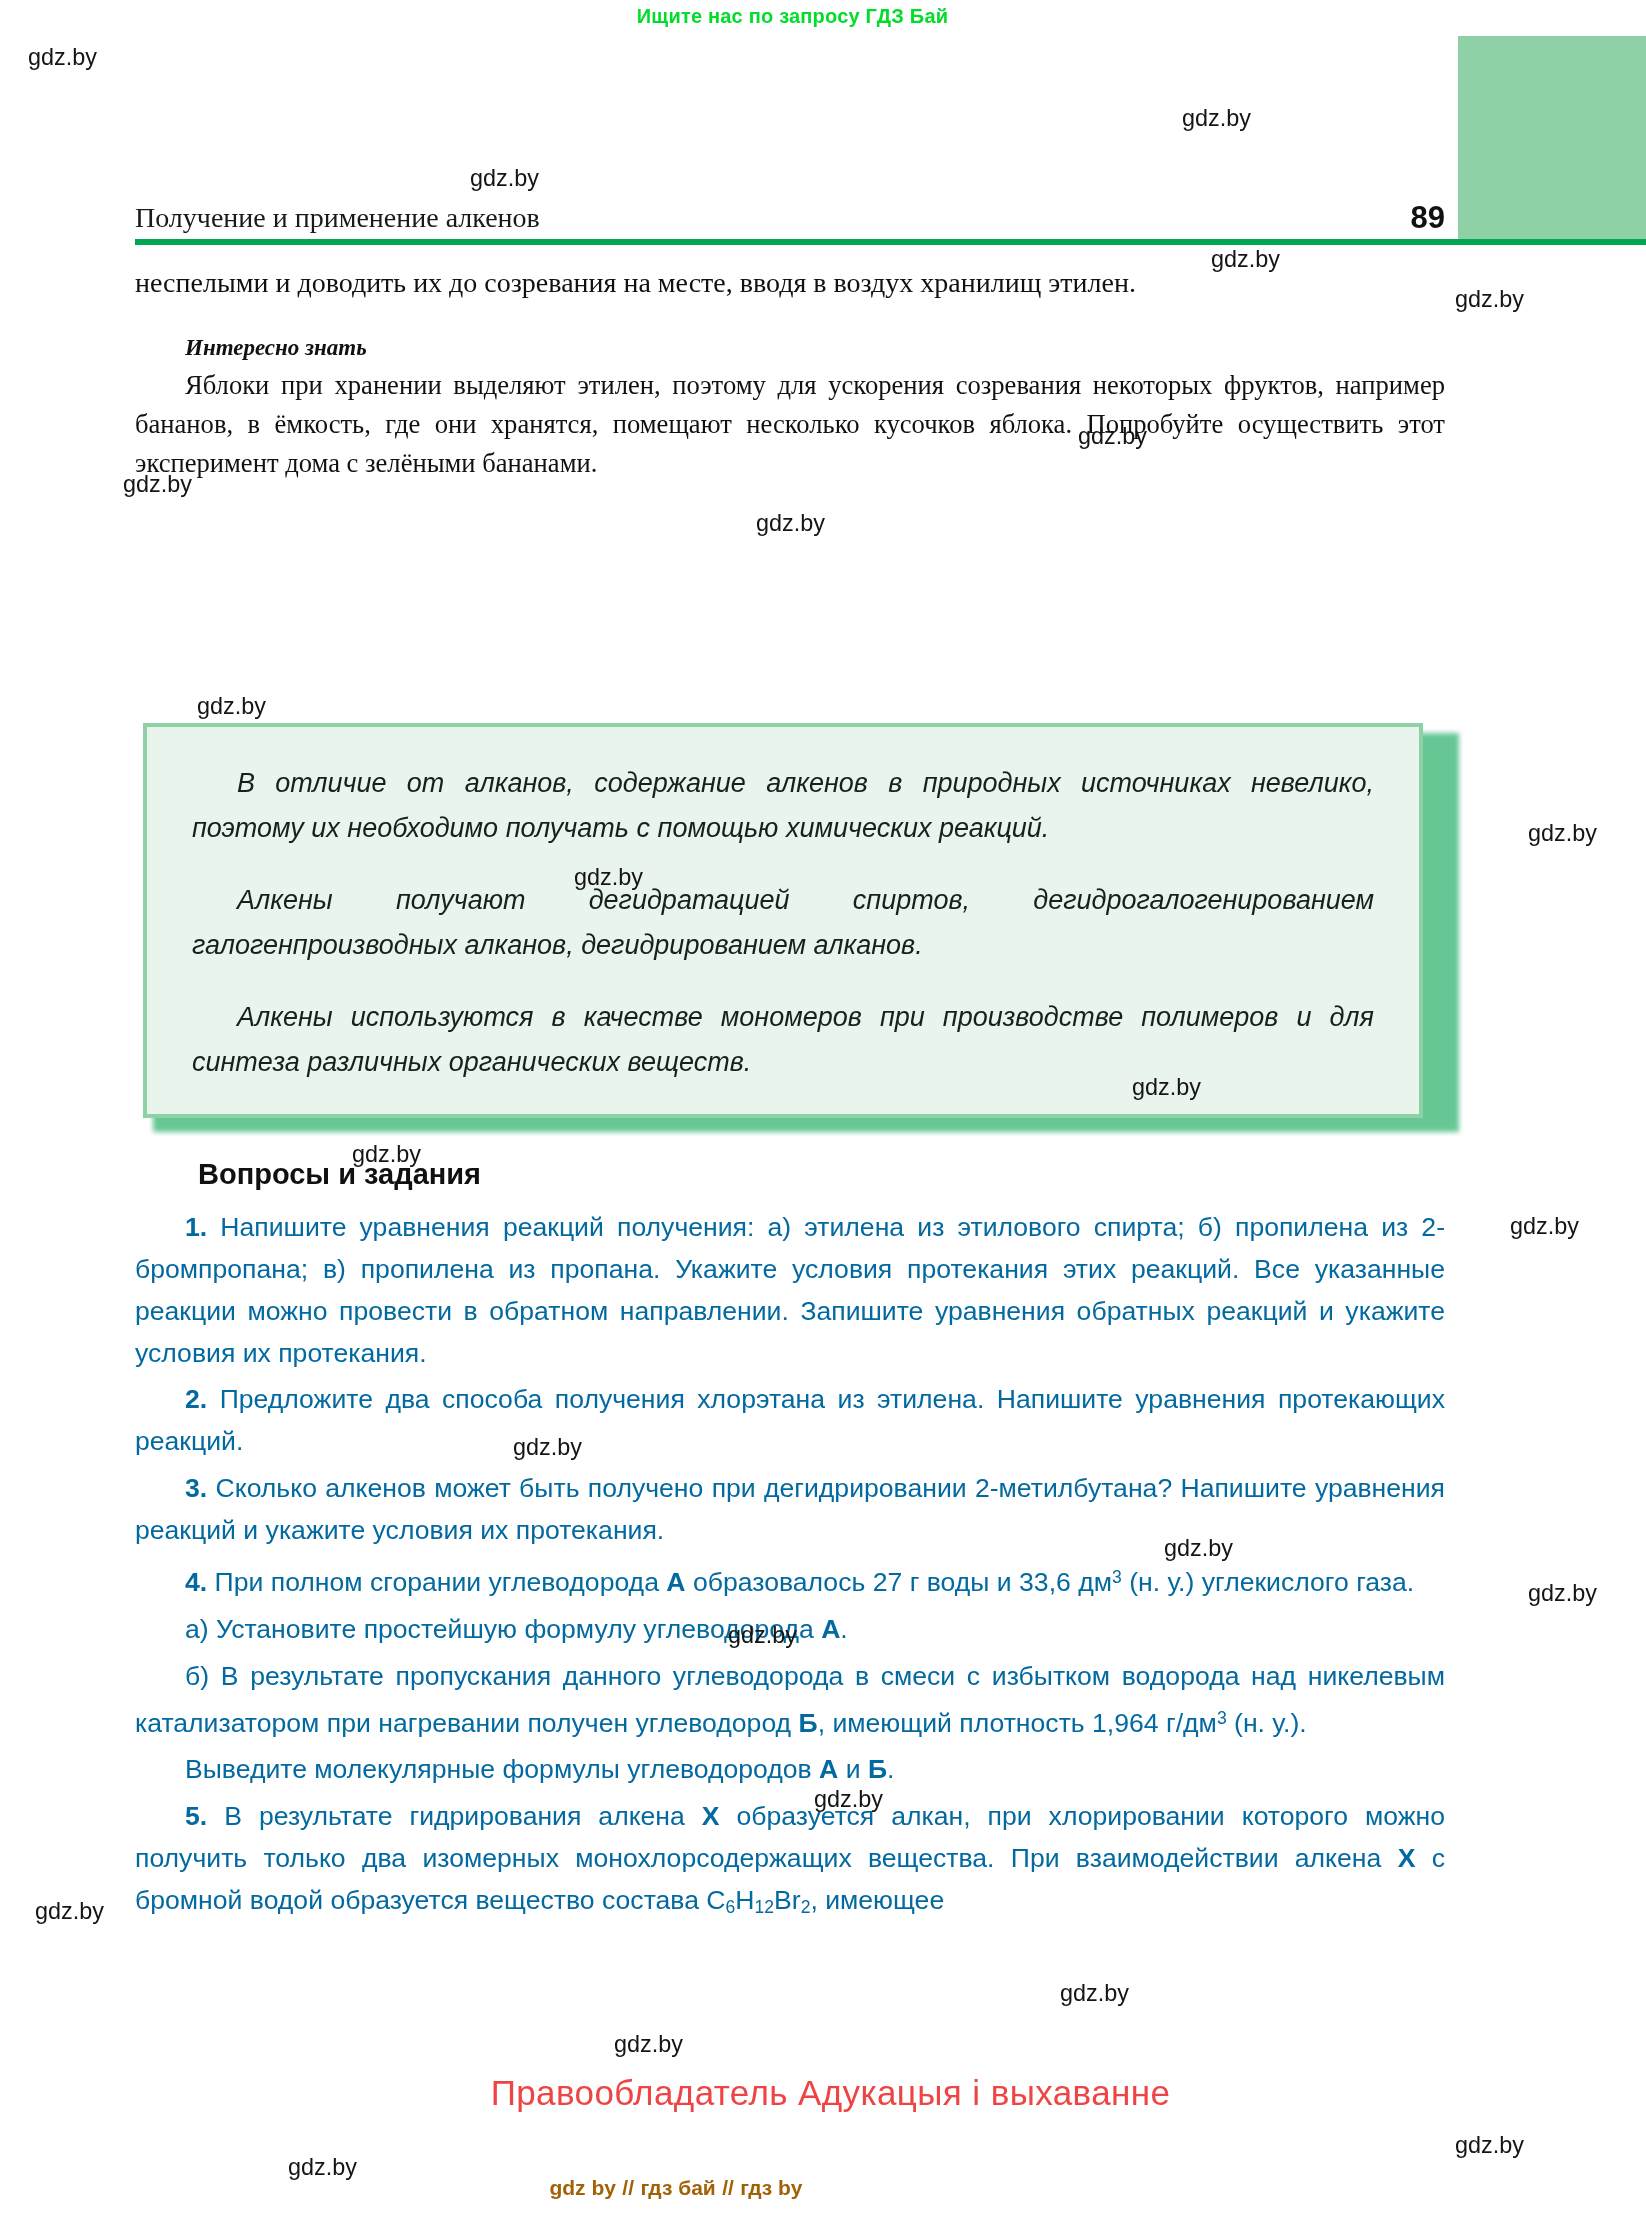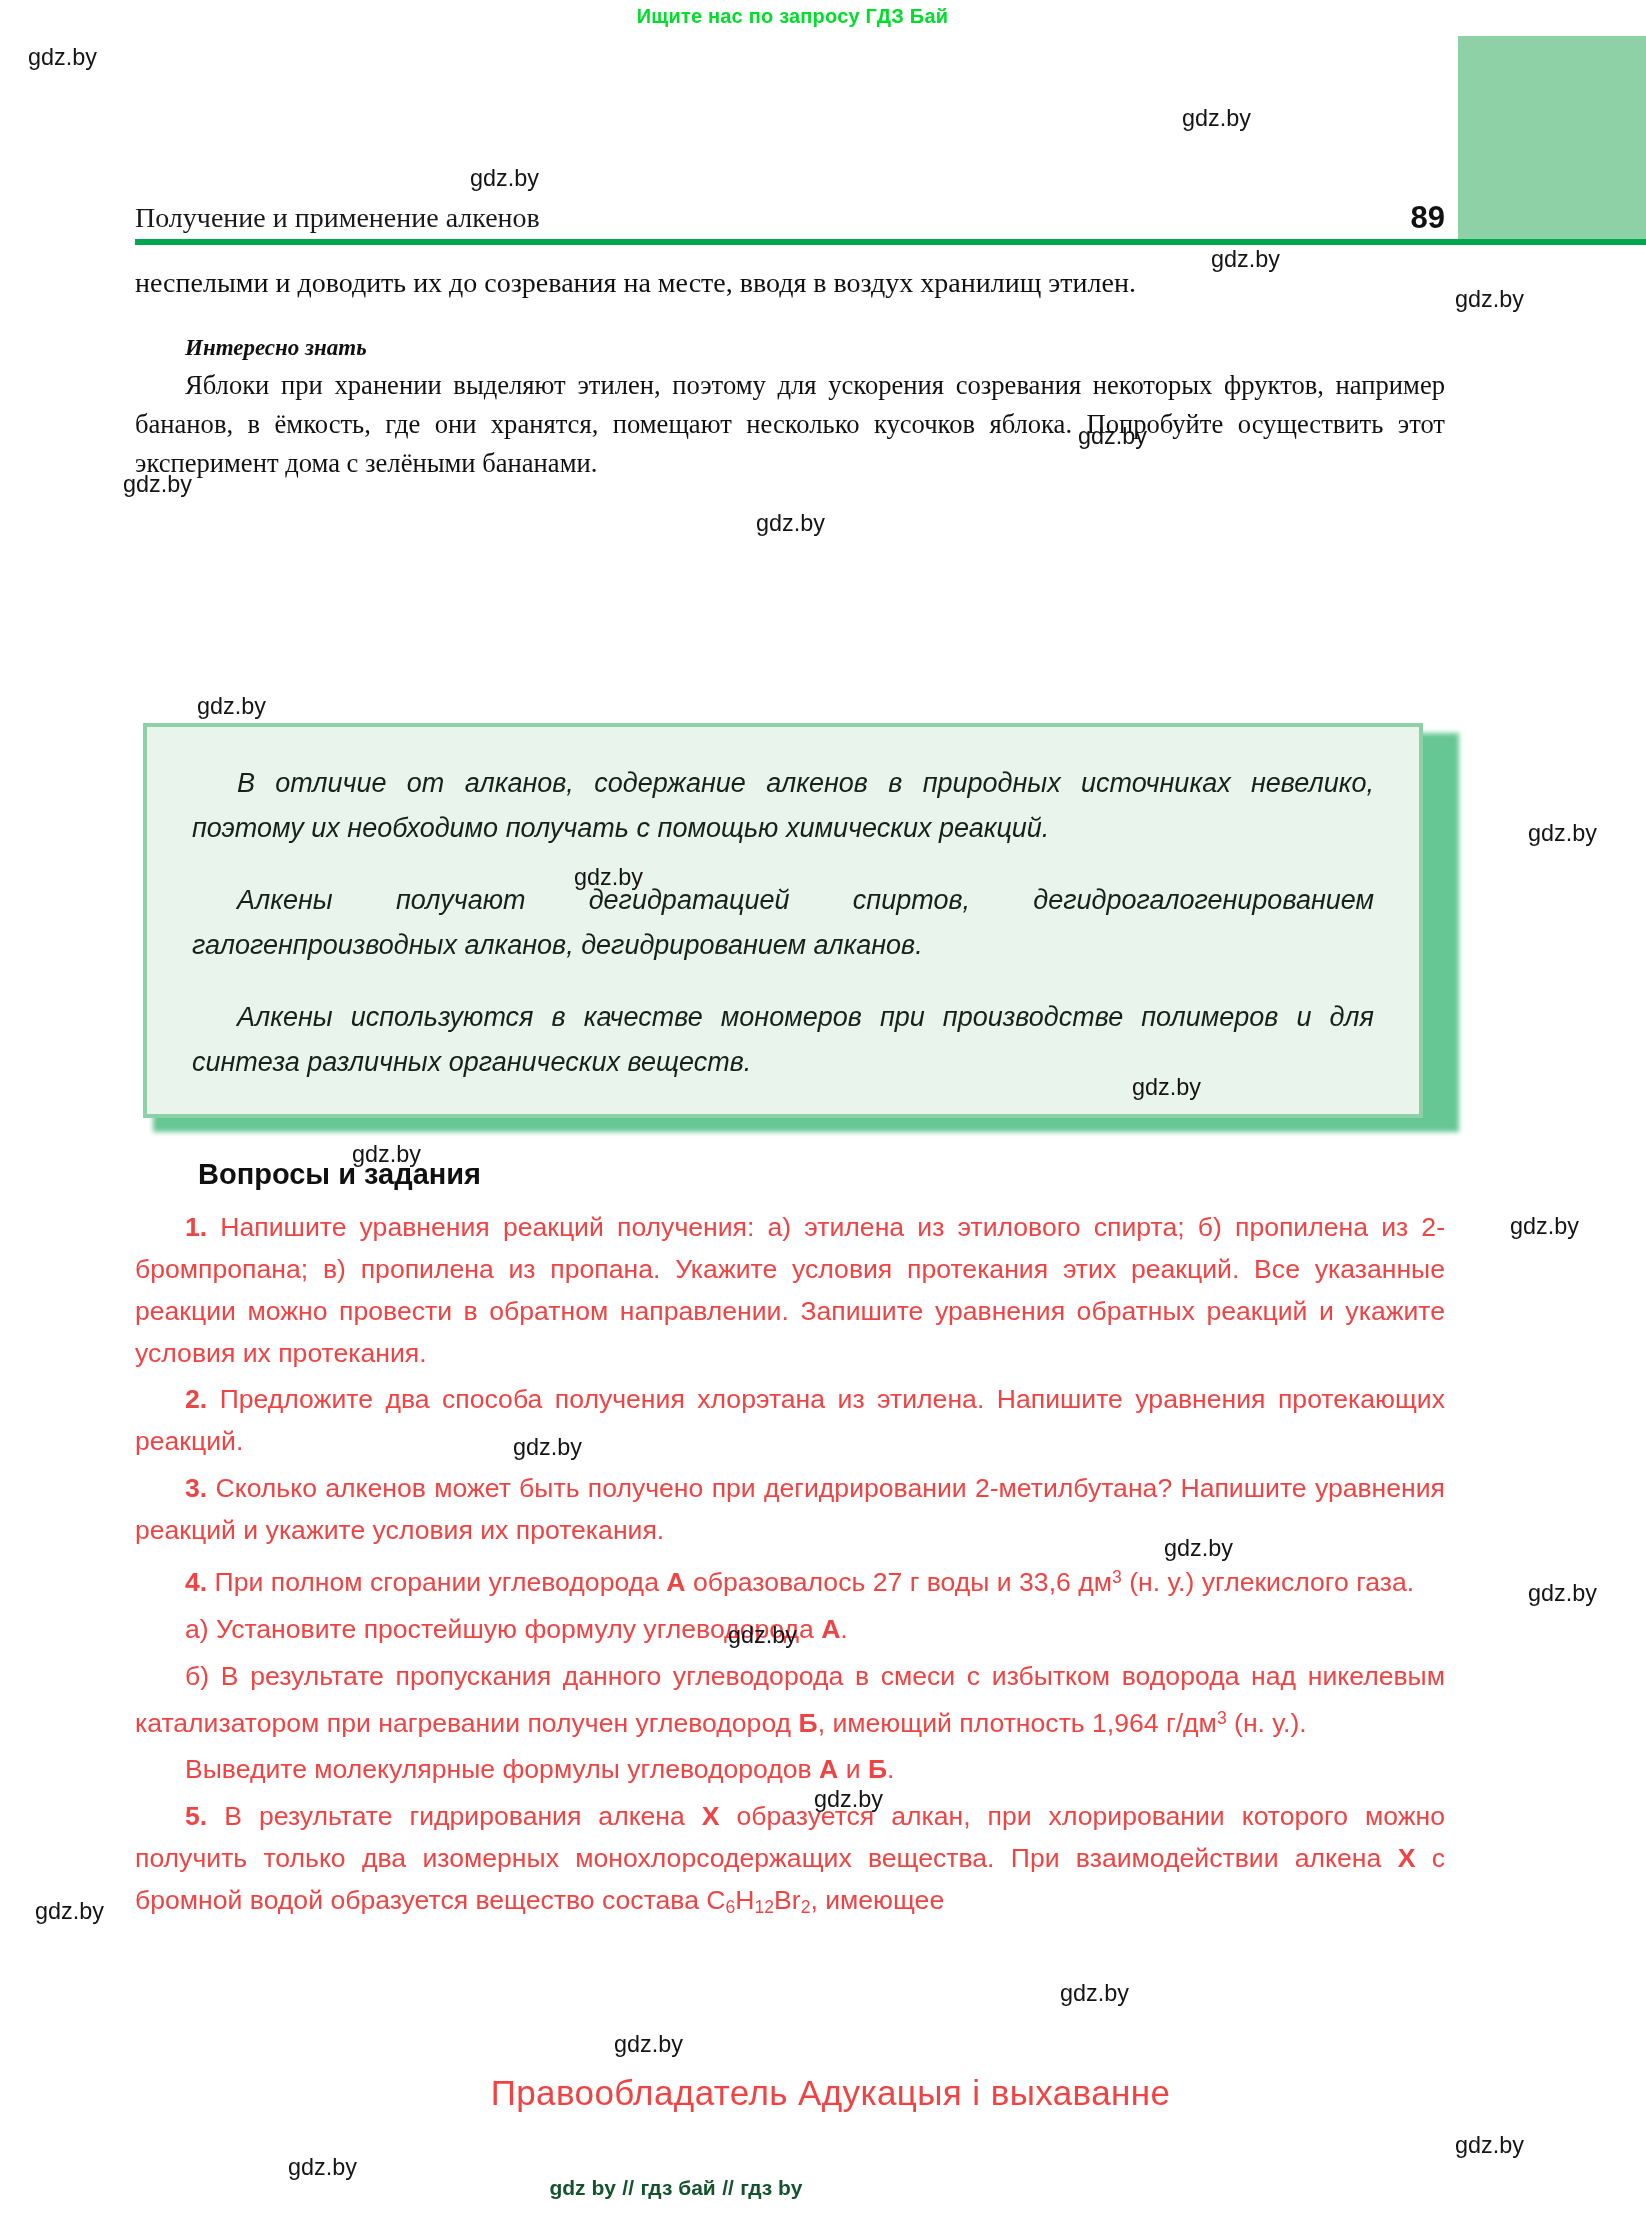--- a/index.html
+++ b/index.html
@@ -165,21 +165,21 @@
     font-size: 29px;
     font-weight: bold;
     color: #101010;
     padding-left: 63px;
   }
   p.sans {
     margin: 0 0 4.8px 0;
     font-family: "Liberation Sans", sans-serif;
     font-size: 26.6px;
     line-height: 42px;
-    color: #ef4444;
+    color: #0369a1;
     text-align: justify;
     text-indent: 50px;
   }
   p.sans b { font-weight: bold; }
   p.sans sub { font-size: 0.66em; vertical-align: -0.22em; }
   p.sans sup { font-size: 0.66em; vertical-align: 0.46em; }
 
   
   .copyright {
     position: absolute;
@@ -196,21 +196,21 @@
 
   
   .footer-links {
     position: absolute;
     left: 0;
     top: 2176px;
     width: 1352px;
     text-align: center;
     font-family: "Liberation Sans", sans-serif;
     font-size: 21px;
-    color: #14532d;
+    color: #a16207;
     font-weight: bold;
   }
   .footer-links .sep { padding: 0 6.4px; }
 
   
   .wm {
     position: absolute;
     font-family: "Liberation Sans", sans-serif;
     font-size: 23.4px;
     color: #151515;

